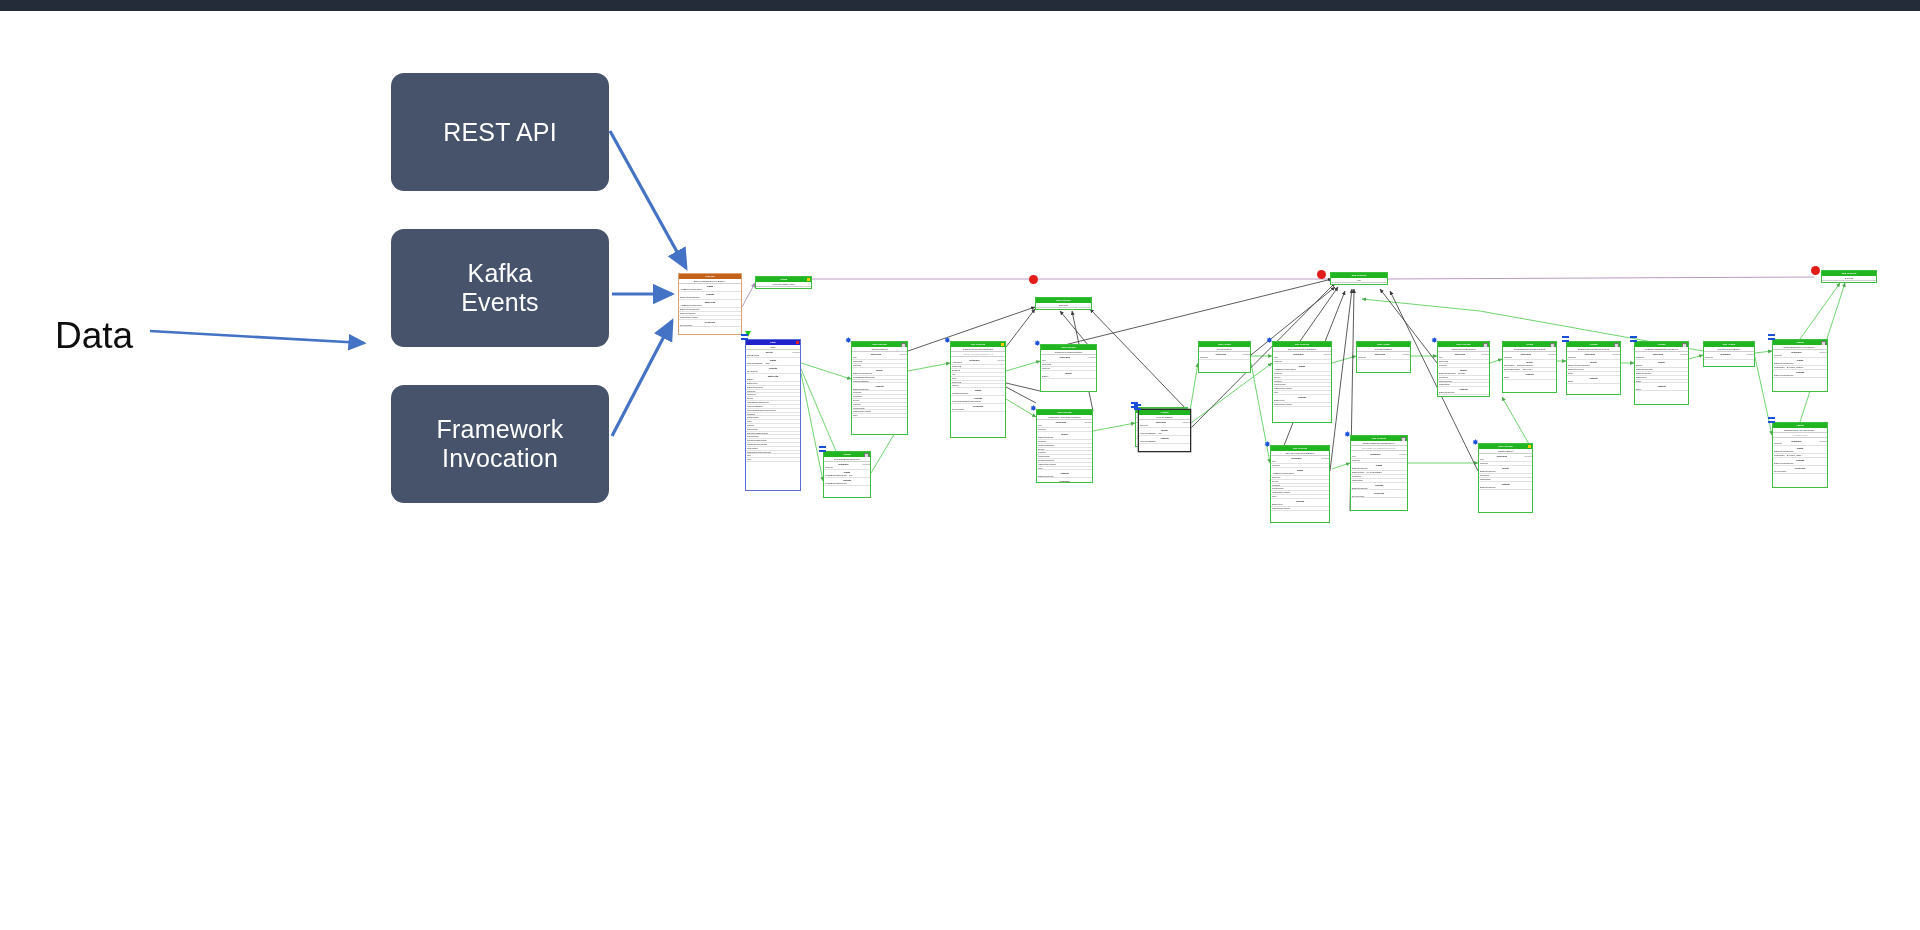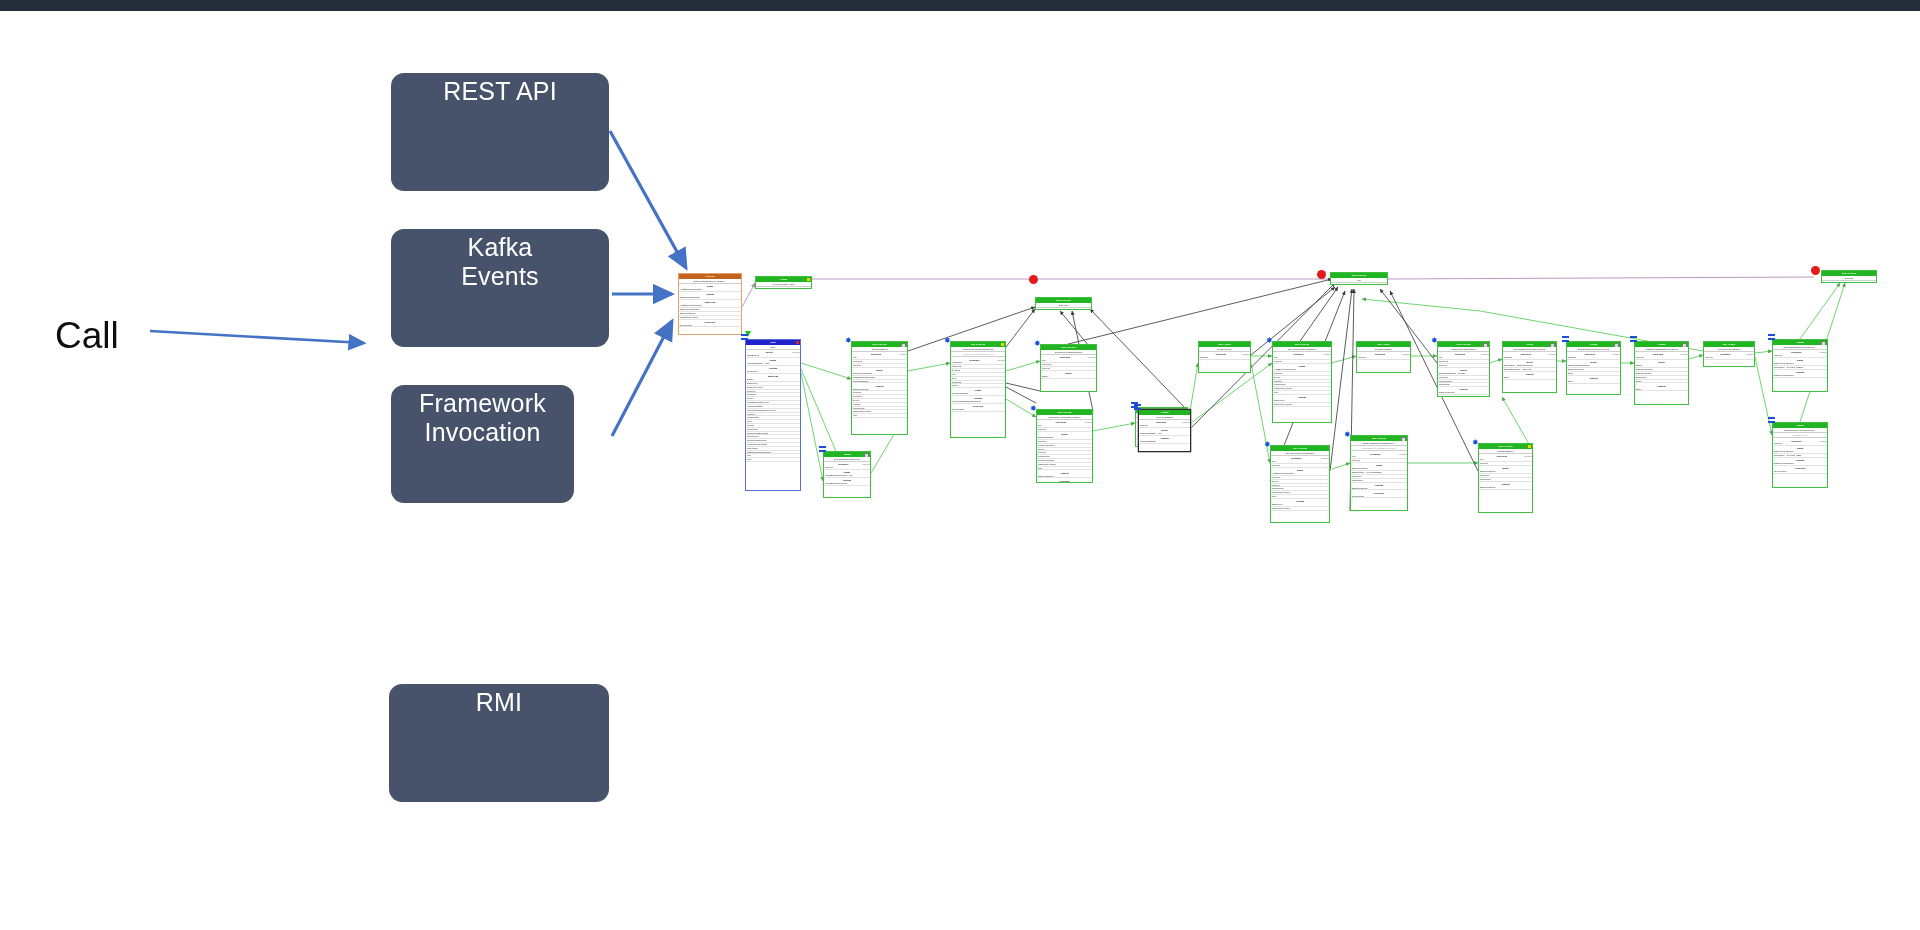--- a/index.html
+++ b/index.html
@@ -34,20 +34,21 @@
     background: #ffffff;
   }
 
   
   .entry-box {
     position: absolute;
     background: #46536b;
     border-radius: 13px;
     color: #ffffff;
     display: flex;
+    align-items: center;
     justify-content: center;
     text-align: center;
     font-size: 25px;
     font-weight: 400;
     line-height: 1.15;
     letter-spacing: .2px;
     box-sizing: border-box;
     padding: 4px 8px;
   }
 
@@ -177,21 +178,21 @@
     font-family: "DejaVu Sans", sans-serif;
   }
 </style>
 </head>
 <body>
 
 <div id="top-bar"></div>
 
 <div id="canvas">
 
-  <div id="call-label">Call</div>
+  <div id="call-label">Data</div>
 
   <svg class="overlay" viewBox="0 0 1920 919">
     <defs>
       <marker id="bluehead" markerWidth="7" markerHeight="7" refX="6" refY="3.2" orient="auto" markerUnits="strokeWidth">
         <path d="M0,0 L7,3.2 L0,6.4 Z" fill="#4472c4"></path>
       </marker>
     </defs>
 
     <line x1="150" y1="320" x2="364" y2="332" stroke="#4472c4" stroke-width="2.6" marker-end="url(#bluehead)"></line>
 
@@ -204,29 +205,26 @@
 
   <div class="entry-box" style="left:391px;top:62px;width:218px;height:118px;">
     <span>REST API</span>
   </div>
 
   <div class="entry-box" style="left:391px;top:218px;width:218px;height:118px;">
     <span class="multiline" style="white-space:pre-line;">Kafka
 Events</span>
   </div>
 
-  <div class="entry-box" style="left:391px;top:374px;width:183px;height:118px;">
+  <div class="entry-box" style="left:391px;top:374px;width:218px;height:118px;">
     <span style="white-space:pre-line;">Framework
 Invocation</span>
   </div>
 
 
-  <div class="entry-box" style="left:389px;top:673px;width:220px;height:118px;">
-    <span>RMI</span>
-  </div>
 
   <svg class="overlay" viewBox="0 0 1920 919">
     <defs>
       <marker id="gh" markerWidth="5" markerHeight="5" refX="4.4" refY="2.2" orient="auto" markerUnits="strokeWidth">
         <path d="M0,0 L4.6,2.2 L0,4.4 Z" fill="#4aa84a"></path>
       </marker>
       <marker id="kh" markerWidth="5" markerHeight="5" refX="4.4" refY="2.2" orient="auto" markerUnits="strokeWidth">
         <path d="M0,0 L4.6,2.2 L0,4.4 Z" fill="#3a3a3a"></path>
       </marker>
       <marker id="vh" markerWidth="5" markerHeight="5" refX="4.4" refY="2.2" orient="auto" markerUnits="strokeWidth">

